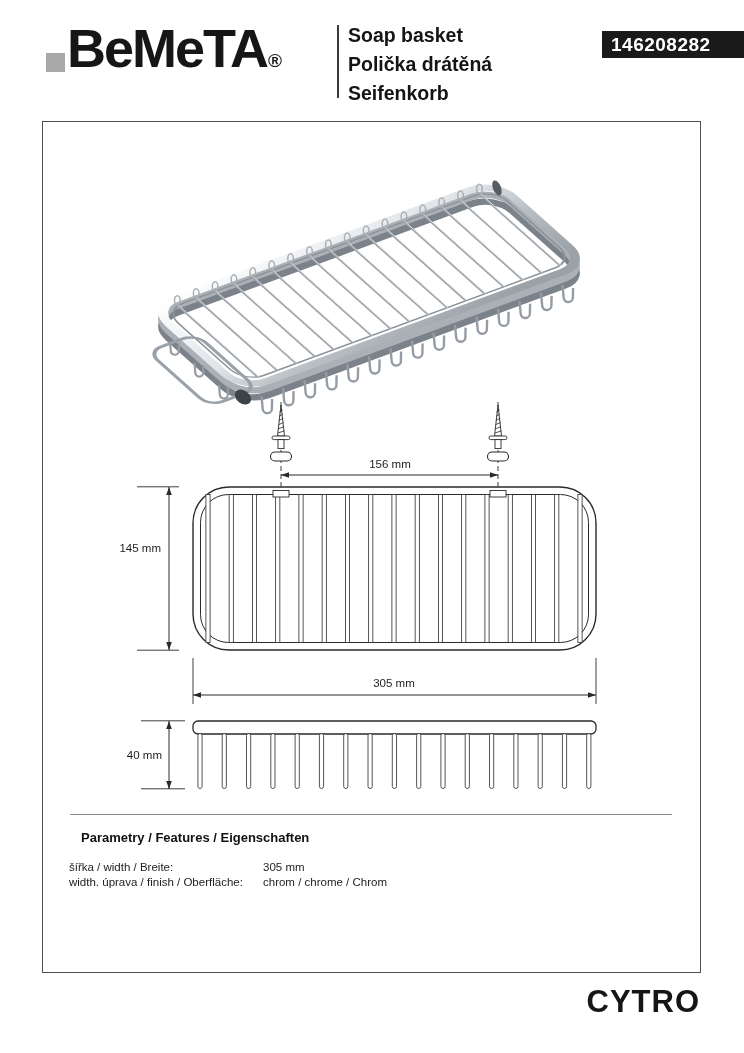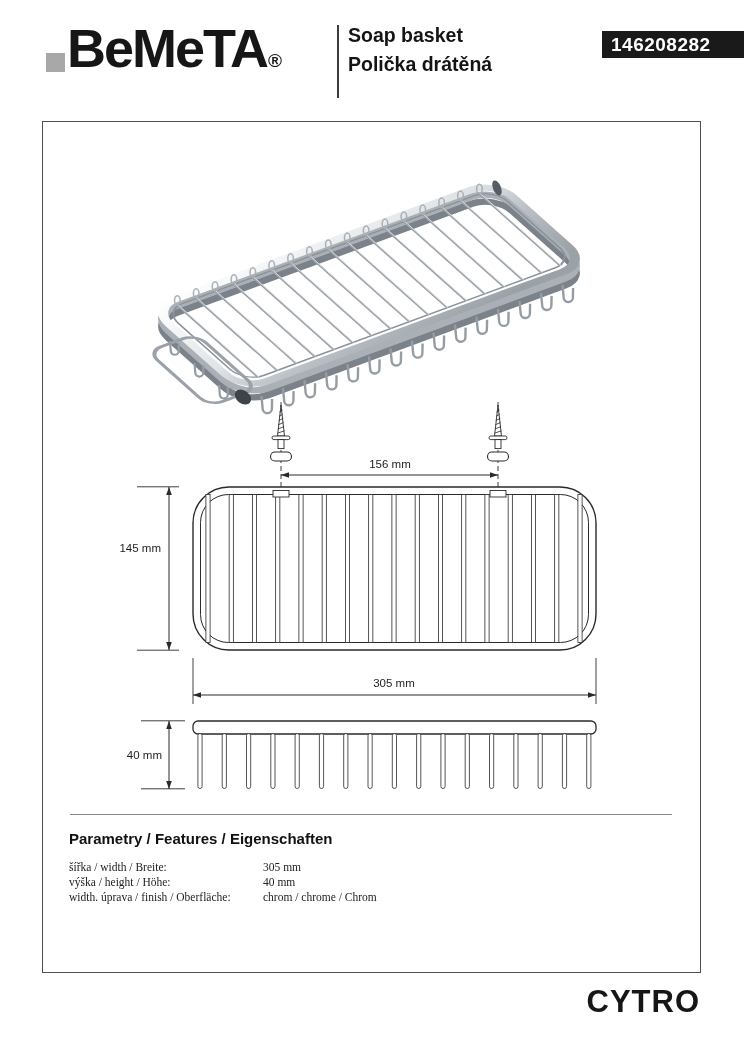--- a/index.html
+++ b/index.html
@@ -16,41 +16,42 @@
   .badge{position:absolute;left:602px;top:31px;width:150px;height:27px;background:#1a1a1a;
          color:#fff;font-size:19px;font-weight:700;line-height:27px;padding-left:9px;
          letter-spacing:0.5px;box-sizing:border-box;}
   
   .content-box{position:absolute;left:42px;top:121px;width:659px;height:852px;
                border:1px solid #4f4f4f;box-sizing:border-box;background:#fff;}
   .photo-svg{position:absolute;left:96px;top:118px;}
   .tech-svg{position:absolute;left:42px;top:390px;}
   .tech-svg text{font-size:11.5px;fill:#1e1e1e;}
   .separator{position:absolute;left:70px;top:814px;width:602px;border-top:1px solid #8a8a8a;}
-  .params-heading{position:absolute;left:69px;top:830px;font-size:15px;font-weight:700;color:#111;}
+  .params-heading{position:absolute;left:81px;top:830px;font-size:13px;font-weight:700;color:#111;}
   .params-rows{position:absolute;left:69px;top:860px;font-size:11.5px;color:#222;}
-  .params-rows .row{line-height:15.2px;white-space:nowrap;font-family:Liberation Serif, serif;}
+  .params-rows .row{line-height:15.2px;white-space:nowrap;}
   .params-rows .lbl{display:inline-block;width:194px;}
   .series{position:absolute;right:44px;top:984px;font-size:31px;font-weight:700;
           letter-spacing:1px;color:#161616;text-align:right;}
 </style>
 </head>
 <body>
 
 <div class="page">
 
   <div class="logo-row">
     <span class="logo-square"></span>
     <span class="logo-text">BeMeTA</span>
     <span class="logo-reg">®</span>
   </div>
   <div class="header-divider"></div>
   <div class="titles">
     <div>Soap basket</div>
     <div>Polička drátěná</div>
+    <div>Seifenkorb</div>
   </div>
   <div class="badge">146208282</div>
 
   <div class="content-box"></div>
 
   <svg class="photo-svg" id="photo" width="540" height="305" viewBox="0 0 540 305">
     <defs>
       <linearGradient id="chromeG" x1="0" y1="0" x2="0.8" y2="1">
         <stop offset="0" stop-color="#ffffff"></stop>
         <stop offset="0.45" stop-color="#dfe3e6"></stop>
@@ -227,21 +228,18 @@
   </svg>
 
   <div class="separator"></div>
 
   <div class="params-heading">Parametry / Features / Eigenschaften</div>
   <div class="params-rows">
     <div class="row">
       <span class="lbl">šířka / width / Breite:</span><span>305 mm</span>
     </div>
     <div class="row">
-      <span class="lbl">výška / height / Höhe:</span><span>40 mm</span>
-    </div>
-    <div class="row">
       <span class="lbl">width. úprava / finish / Oberfläche:</span><span>chrom / chrome / Chrom</span>
     </div>
   </div>
 
   <div class="series">CYTRO</div>
 </div>
 
 </body></html>

